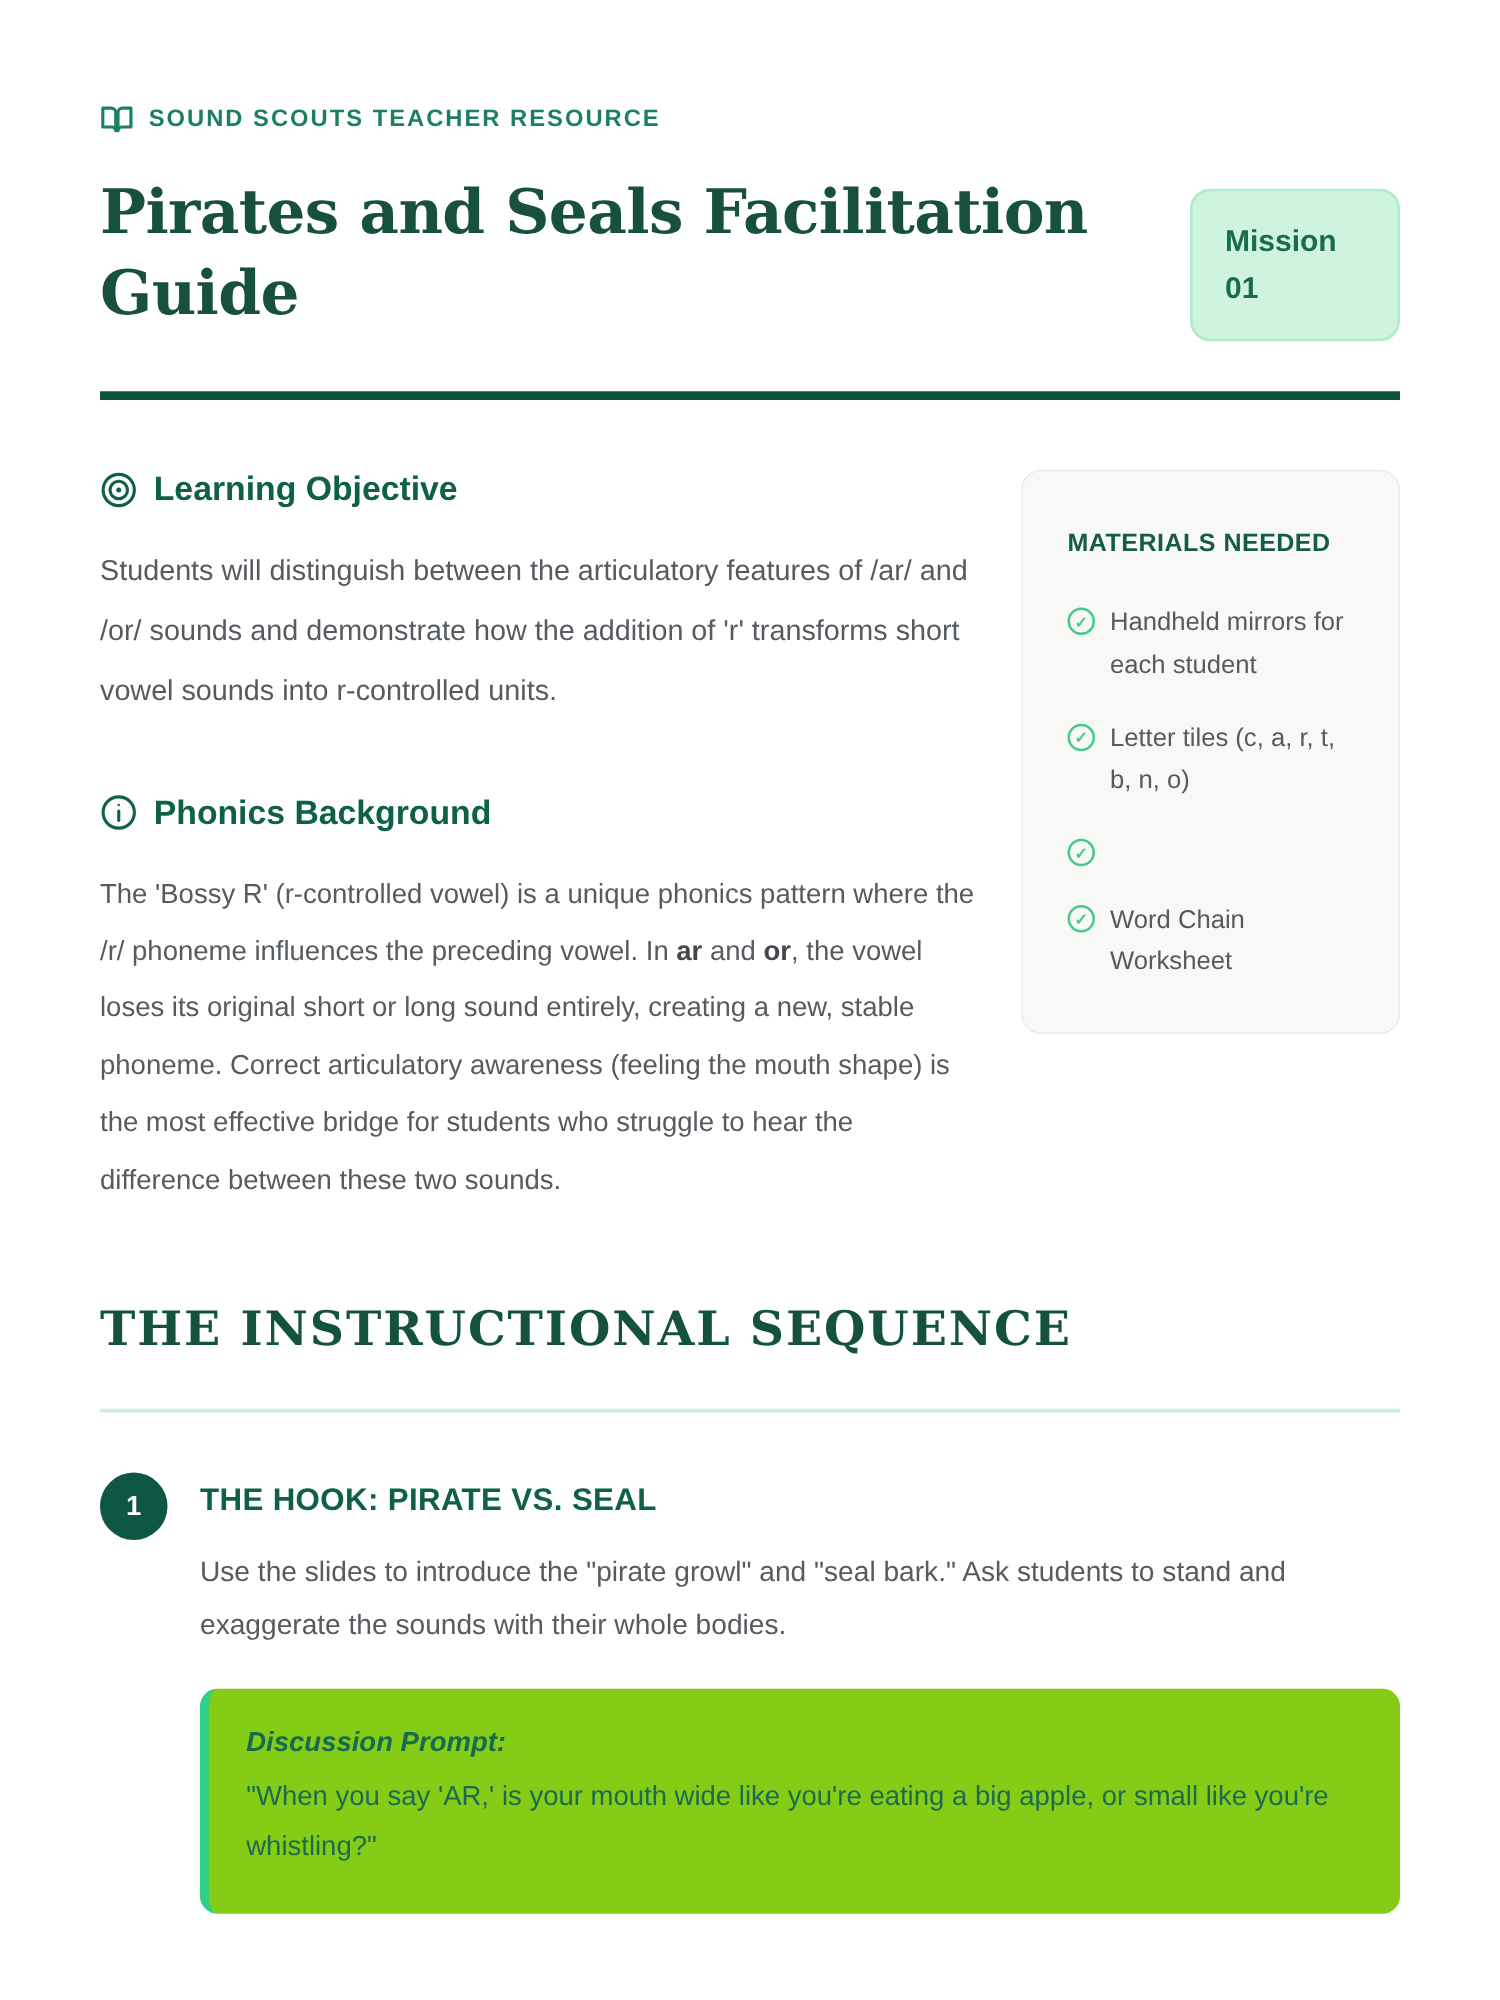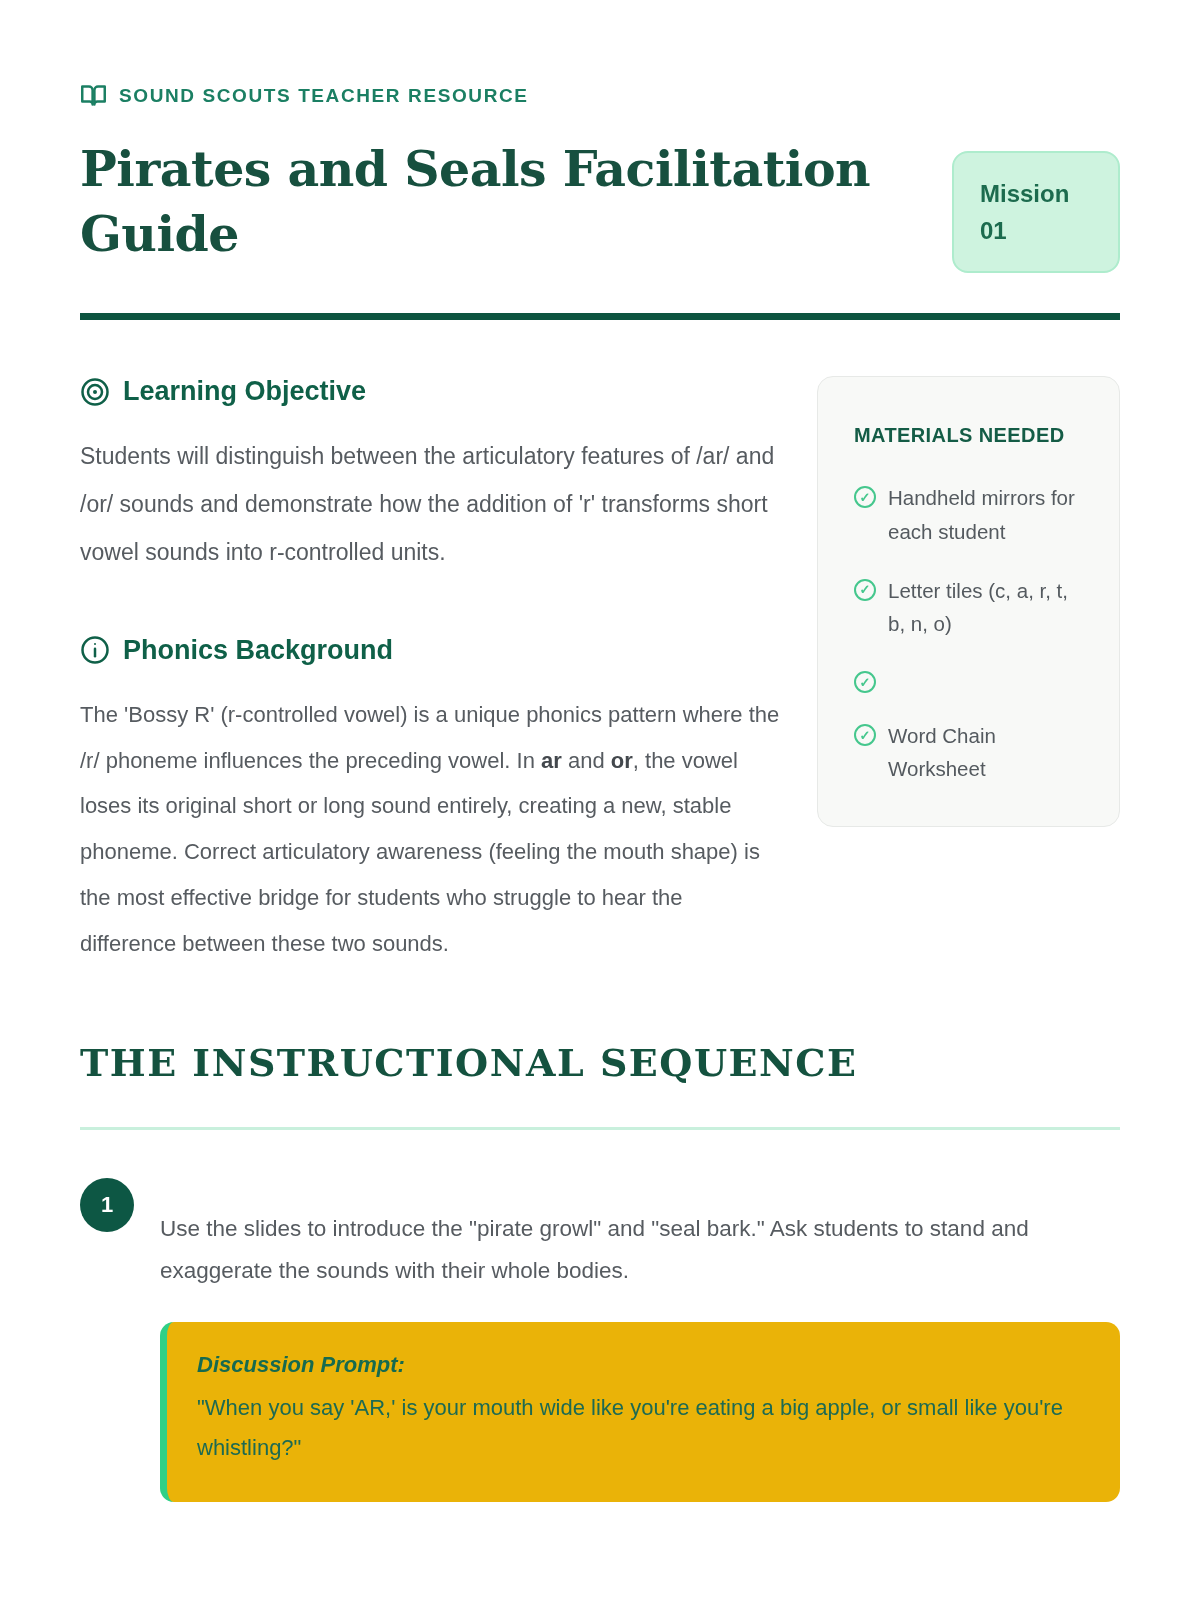--- a/index.html
+++ b/index.html
@@ -92,21 +92,21 @@
     display:flex; align-items:center; justify-content:center;
   }
   .step-content { flex:1; min-width:0; padding-top:8px; }
   h3.step-title { color:#0f6048; font-size:25px; font-weight:bold; letter-spacing:0.3px; }
   .step-body {
     margin-top:22px; color:#565b60;
     font-size:22.5px; line-height:1.85;
   }
   .callout {
     margin-top:30px;
-    background:#eab308;
+    background:#84cc16;
     border-left:7px solid #2fd087;
     border-radius:14px;
     padding:30px 34px 34px 30px;
   }
   .callout-label {
     color:#166a4f; font-size:22px; font-weight:bold; font-style:italic;
   }
   .callout-text {
     margin-top:10px; color:#1d6a52; font-size:22px; line-height:1.82;
   }
@@ -184,20 +184,21 @@
     </aside>
   </main>
 
   <section class="sequence">
     <h2 class="sequence-title">THE INSTRUCTIONAL SEQUENCE</h2>
     <hr class="mint-rule">
 
     <div class="step">
       <div class="step-number">1</div>
       <div class="step-content">
+        <h3 class="step-title">THE HOOK: PIRATE VS. SEAL</h3>
         <p class="step-body">Use the slides to introduce the "pirate growl" and "seal bark." Ask students to stand and exaggerate the sounds with their whole bodies.</p>
 
         <div class="callout">
           <div class="callout-label">Discussion Prompt:</div>
           <div class="callout-text">"When you say 'AR,' is your mouth wide like you're eating a big apple, or small like you're whistling?"</div>
         </div>
       </div>
     </div>
   </section>
 

